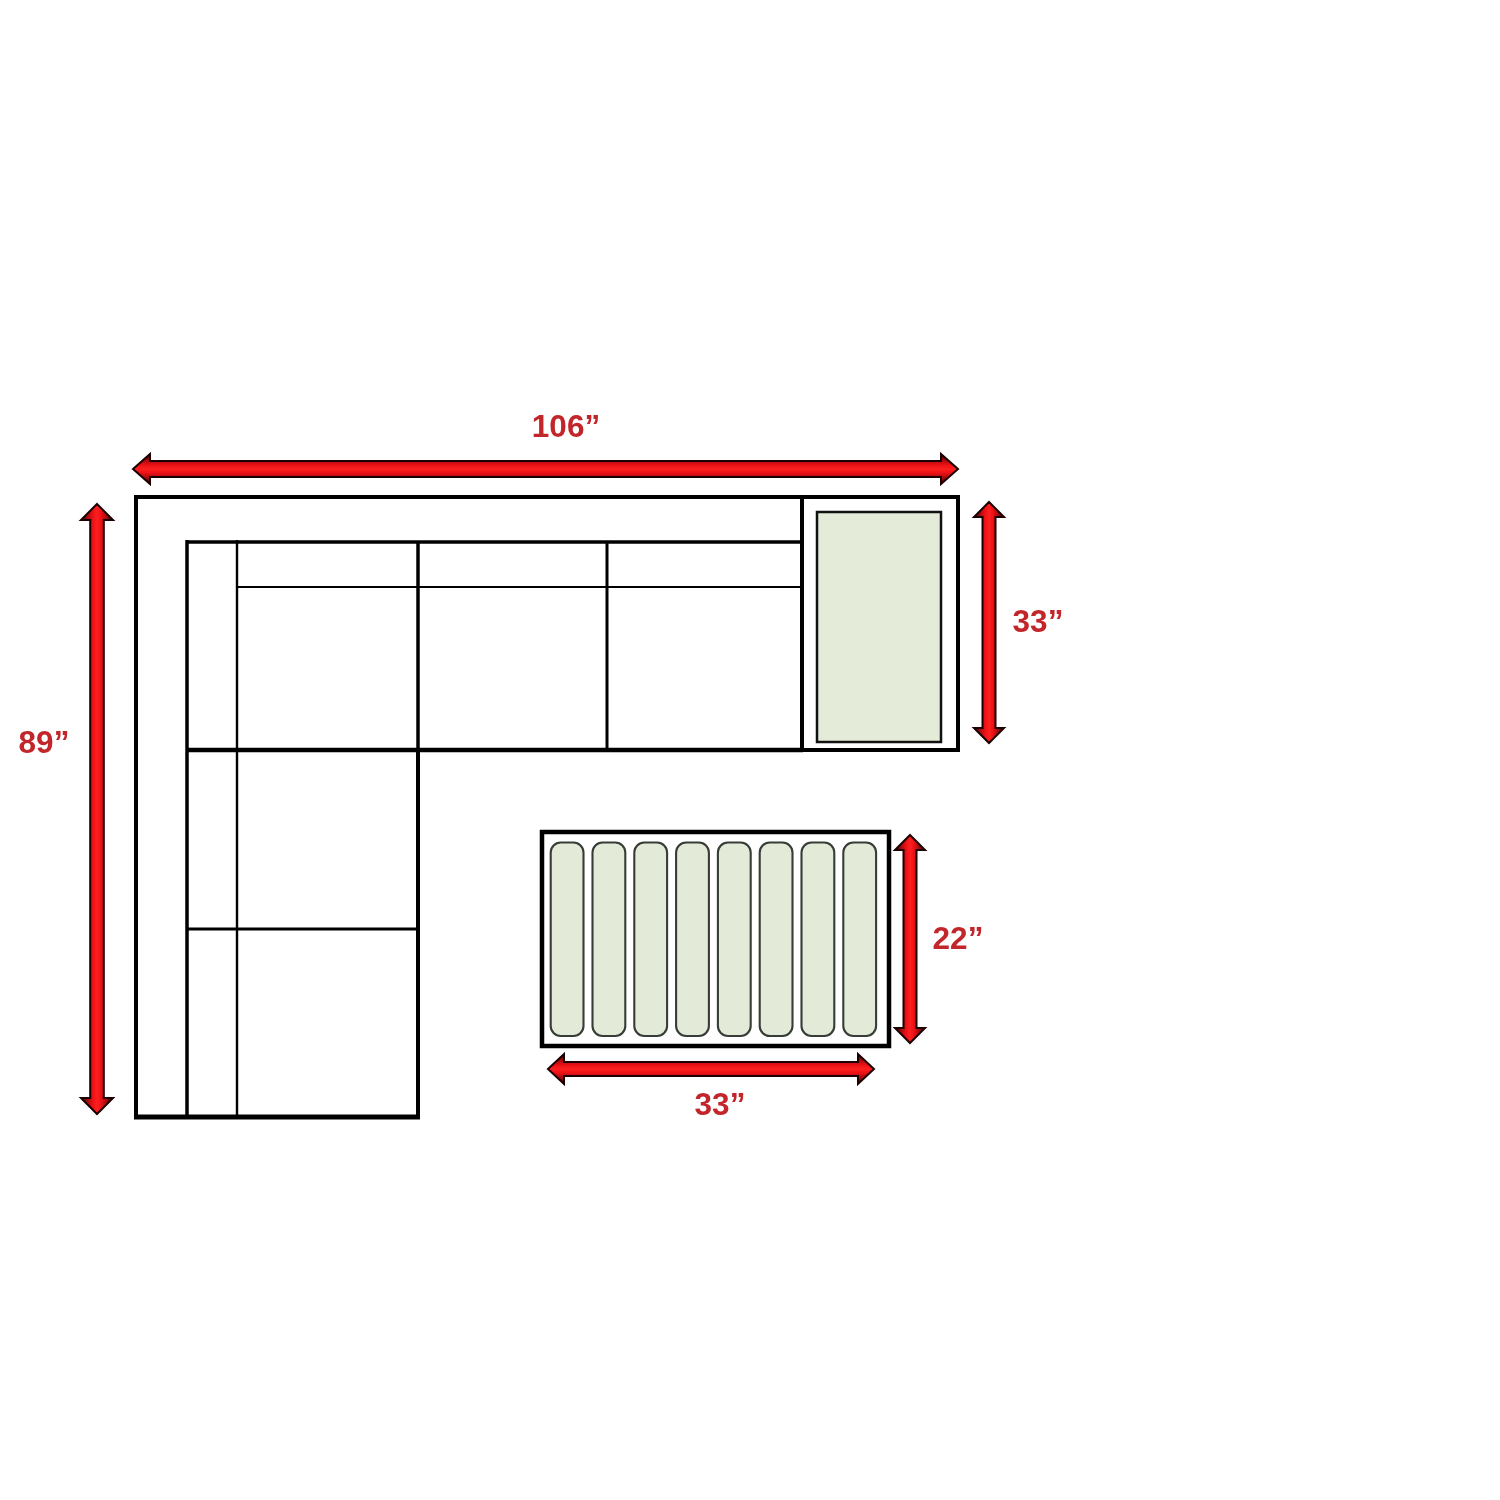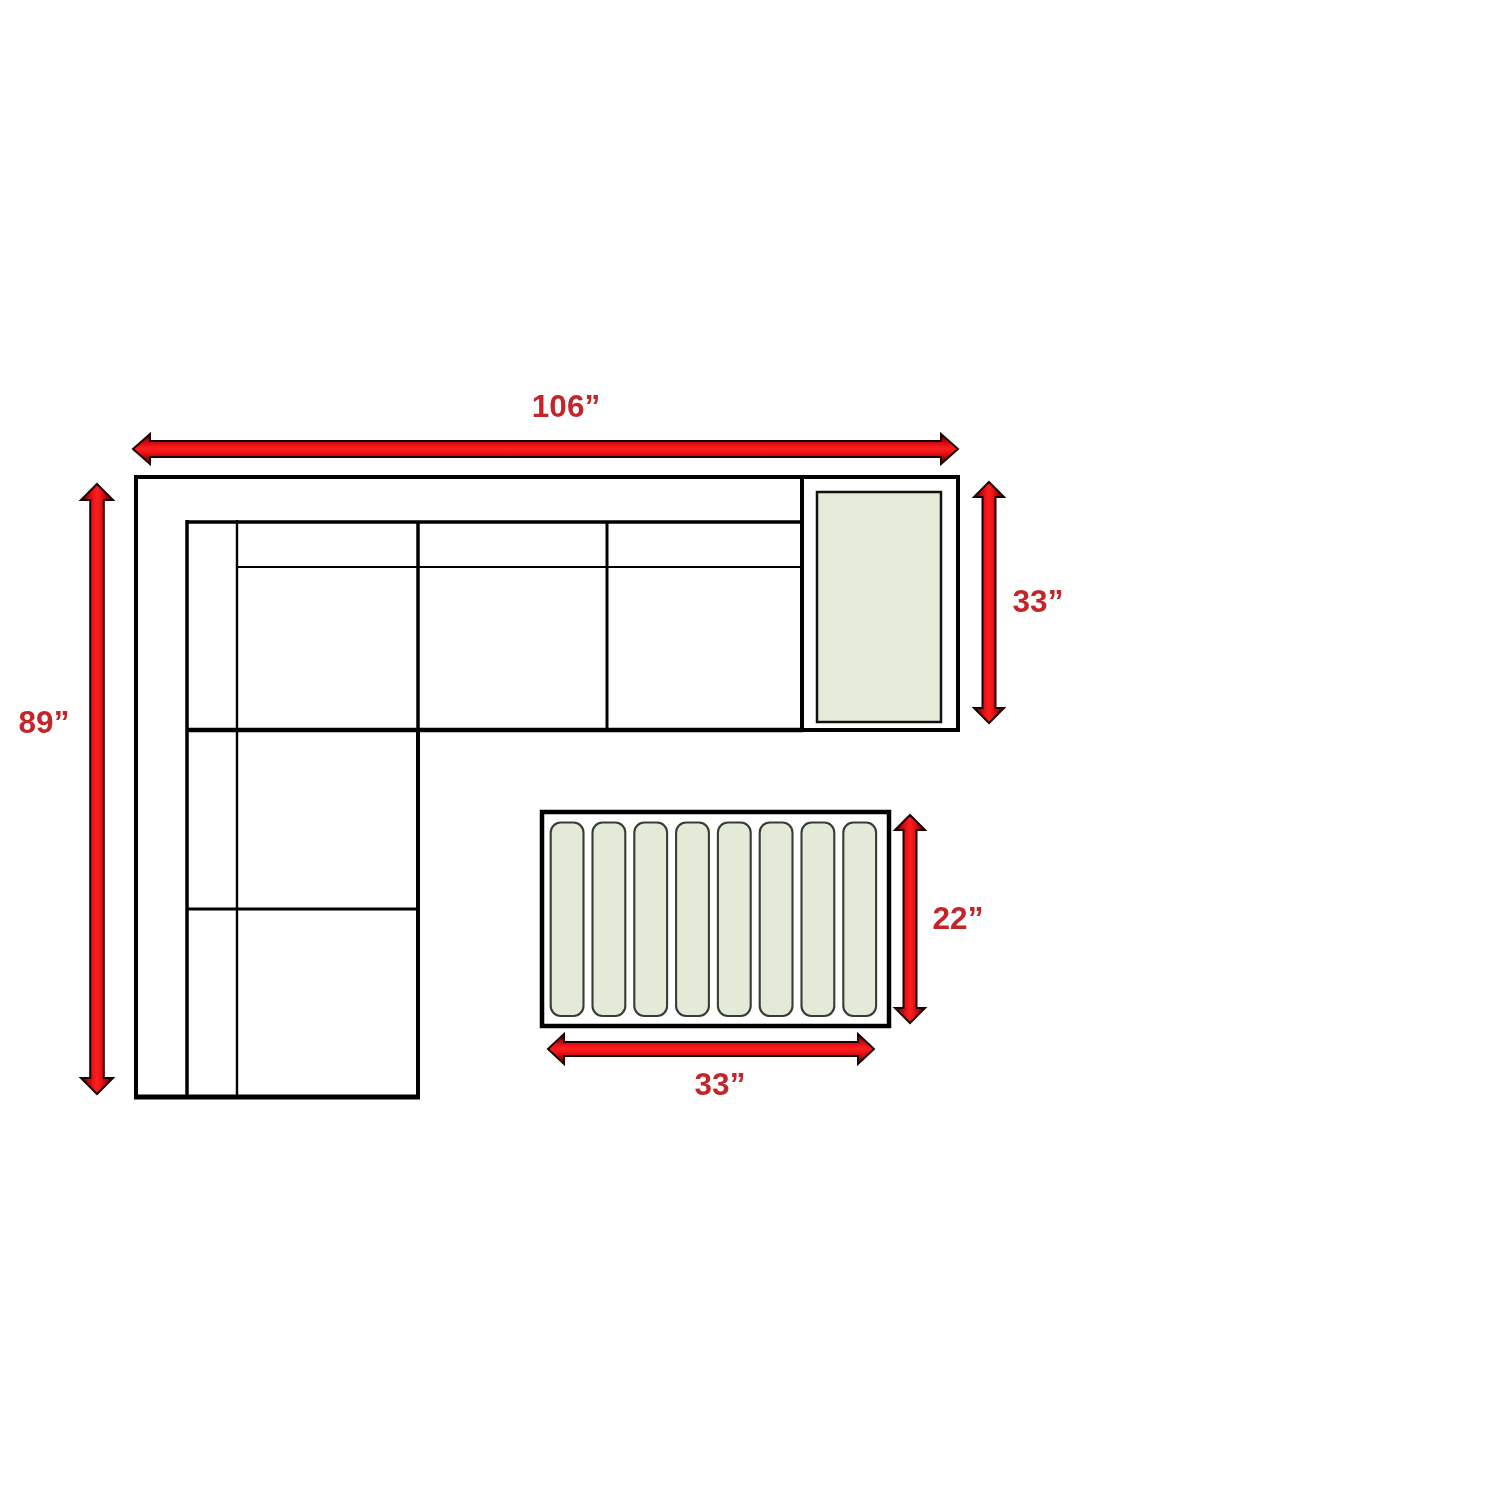--- a/index.html
+++ b/index.html
@@ -1,16 +1,16 @@
 <!DOCTYPE html>
 <html><head>
 <meta charset="utf-8">
 <style>
   html,body{margin:0;padding:0;background:#ffffff;}
-  .wrap{width:1500px;height:1216px;position:relative;background:#1d4ed8;}
+  .wrap{width:1500px;height:1216px;position:relative;background:#1d4ed8;margin-top:20px;}
   svg{display:block;}
   text{font-family:"Liberation Sans", sans-serif;font-weight:bold;fill:#c2262b;}
 </style>
 </head>
 <body>
 <div class="wrap">
 <svg width="1500" height="1500" viewBox="0 0 1500 1500">
   <defs>
     <linearGradient id="gradH" x1="0" y1="0" x2="0" y2="1">
       <stop offset="0" stop-color="#2a0202"></stop>

